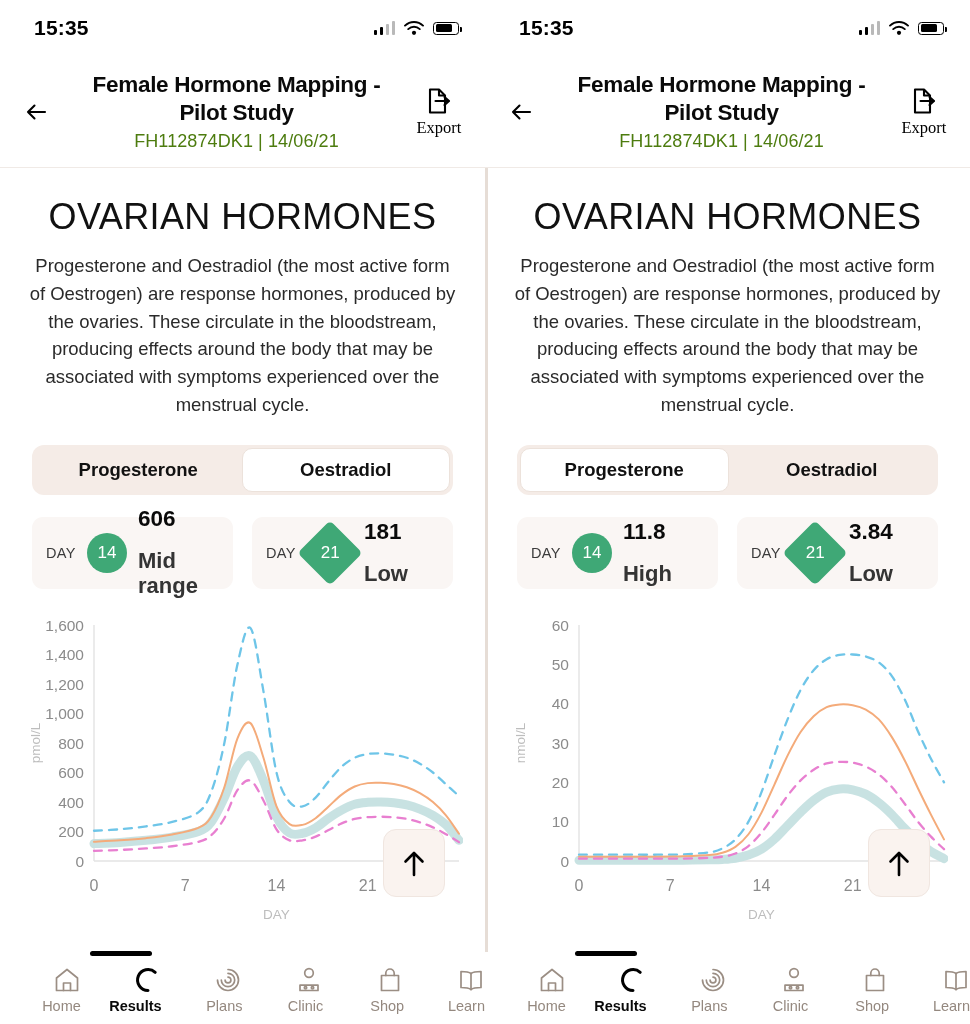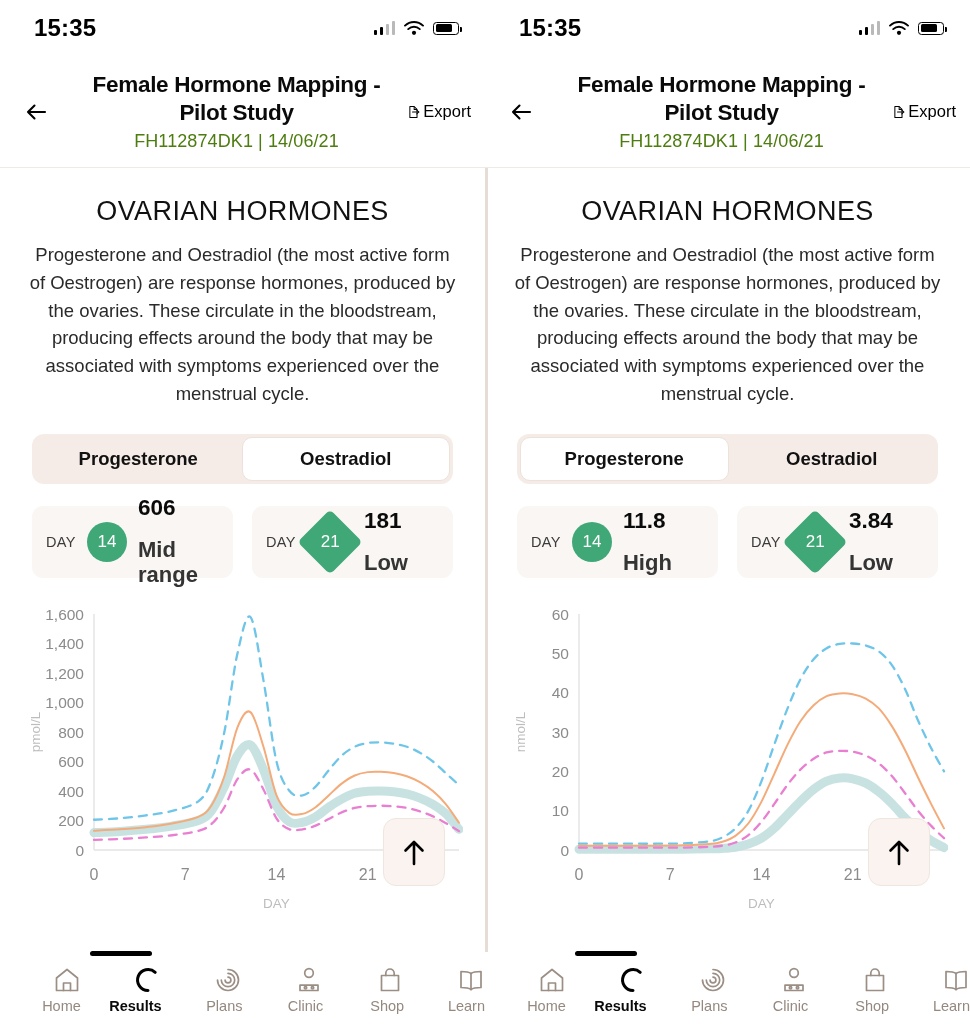--- a/index.html
+++ b/index.html
@@ -30,21 +30,21 @@
   .gutter.l { left:0; }
   .gutter.r { left:461px; background:linear-gradient(90deg,#faf7f5 0%, #f1eae5 40%, #ece3dc 70%, #f6f1ee 100%); width:24px;}
   .gutter.l2 { left:485px; width:24px; background:linear-gradient(90deg,#efe8e3 0%, #f3ece8 60%, #faf7f5 100%); }
   .gutter.r2 { left:946px; width:24px; background:linear-gradient(90deg,#faf7f5 0%, #f1eae5 40%, #ece3dc 70%, #f6f1ee 100%); }
 
   
   .statusbar{
     position:relative; height:56px; display:flex; align-items:center;
     justify-content:space-between; padding:0 26px 0 34px; background:#fff; z-index:50;
   }
-  .status-time{ font-size:24px; font-weight:700; color:#000; letter-spacing:.2px;}
+  .status-time{ font-size:21px; font-weight:700; color:#000; letter-spacing:.2px;}
   .status-icons{ display:flex; align-items:center; gap:9px; }
   .bars{ display:flex; align-items:flex-end; gap:2.5px; height:13px; }
   .bars i{ display:block; width:3.5px; background:#000; border-radius:1px;}
   .bars i:nth-child(1){height:5px;}
   .bars i:nth-child(2){height:8px;}
   .bars i:nth-child(3){height:11px; background:#b9b9b9;}
   .bars i:nth-child(4){height:14px; background:#b9b9b9;}
   .batt{ width:26px;height:13px;border:1.6px solid #000;border-radius:3.5px;position:relative;padding:1.5px;}
   .batt span{display:block;height:100%;width:78%;background:#000;border-radius:1.5px;}
   .batt::after{content:"";position:absolute;right:-3.5px;top:4px;width:2px;height:5px;background:#000;border-radius:0 1px 1px 0;}
@@ -52,27 +52,27 @@
   
   .appbar{
     position:relative; height:112px; background:#fff; display:flex; align-items:center;
     padding:0 14px 0 10px; z-index:50; border-bottom:1px solid #f0eae6;gap:10px;
   }
   .back-btn{ width:56px; height:56px; display:flex; align-items:center; justify-content:center; flex:0 0 56px; cursor:pointer;}
   .back-btn svg{ width:30px; height:30px; }
   .appbar-center{ flex:1; text-align:center; padding:0 2px;}
   .appbar-title{ font-size:22.5px; font-weight:700; line-height:1.22; color:#0a0a0a; letter-spacing:-.3px;}
   .appbar-sub{ font-size:18px; color:#4d7c0f; margin-top:5px; letter-spacing:.1px;}
-  .export-btn{ width:64px; flex:0 0 64px; display:flex; flex-direction:row; align-items:center; gap:2px; cursor:pointer;}
+  .export-btn{ width:64px; flex:0 0 64px; display:flex; flex-direction:column; align-items:center; gap:2px; cursor:pointer;font-family:Liberation Serif, serif;}
   .export-btn svg{ width:30px; height:30px;}
   .export-lbl{ font-size:16.5px; color:#000; }
 
   
   .content{ position:relative; background:#fff; height:784px; padding:0 22px; z-index:20;}
-  .sec-title{ text-align:center; font-size:27px; font-weight:400; letter-spacing:.4px; color:#111; padding-top:28px;}
+  .sec-title{ text-align:center; font-size:36px; font-weight:400; letter-spacing:.4px; color:#111; padding-top:28px;}
   .sec-body{ text-align:center; font-size:18.5px; line-height:1.5; color:#2a2a2a; margin-top:14px; padding:0 6px;}
 
   
   .segment{
     margin:26px 10px 0; height:50px; background:#f5ece7; border-radius:12px;
     display:flex; padding:3px; position:relative;
   }
   .seg-item{
     flex:1; display:flex; align-items:center; justify-content:center;
     font-size:18.5px; font-weight:700; color:#111; border-radius:10px; cursor:pointer;

